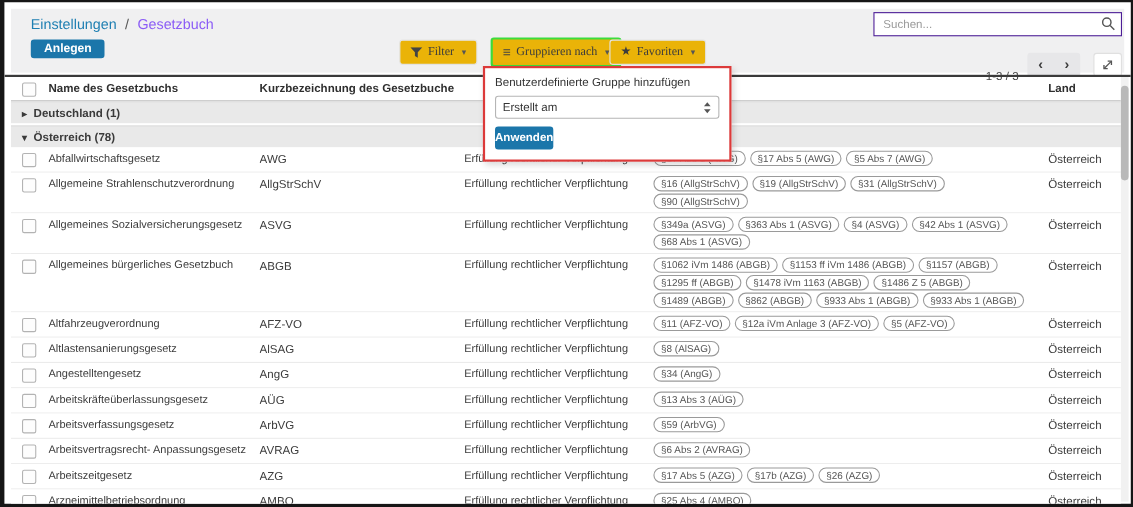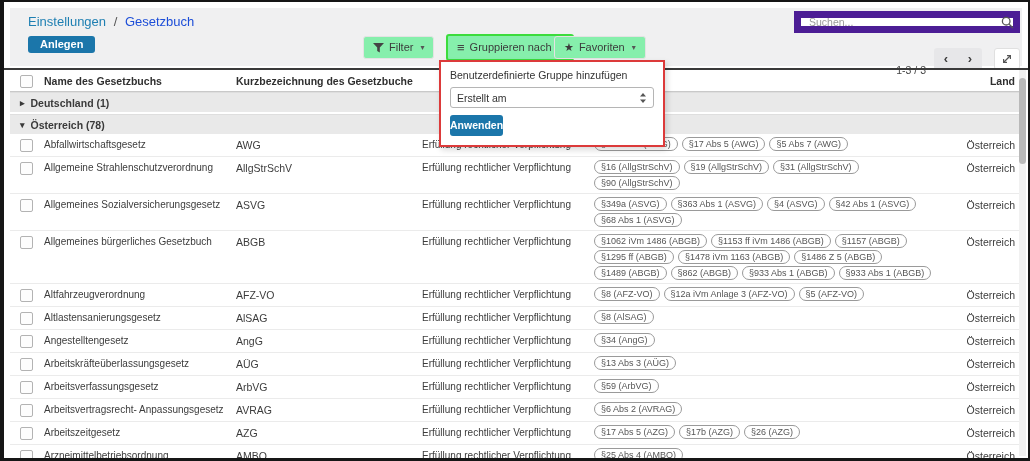--- a/index.html
+++ b/index.html
@@ -6,52 +6,52 @@
   #app{
     position:relative;width:1030px;height:461px;box-sizing:border-box;background:#ffffff;
     border-left:4px solid #161616;border-top:2px solid #161616;border-right:2px solid #161616;border-bottom:3px solid #161616;
     overflow:hidden;
   }
   
   #topbar{position:absolute;left:6px;right:6px;top:6px;height:58px;background:#f0f0f1;}
   #breadcrumb{position:absolute;left:18px;top:6px;font-size:13px;}
   .bc-link{color:#1e7fb2;cursor:pointer;}
   .bc-sep{color:#555;margin:0 4px;}
-  .bc-cur{color:#1d4ed8;}
+  .bc-cur{color:#8b5cf6;}
   .btn{display:inline-flex;align-items:center;gap:5px;border:none;border-radius:3px;cursor:pointer;
        font-family:"Liberation Sans",sans-serif;font-size:11px;line-height:1;}
   .btn-primary{background:#1b76aa;color:#fff;font-weight:bold;padding:6px 12px;}
   #create-btn{position:absolute;left:18px;top:28px;height:17px;}
-  .tool-btn{background:#86efac;color:#3c3c3c;border:1px solid #e3e3e3;padding:0 9px;height:23px;box-sizing:border-box;}
+  .tool-btn{background:#eab308;color:#3c3c3c;border:1px solid #e3e3e3;padding:0 9px;height:23px;box-sizing:border-box;font-family:Liberation Serif, serif;}
   #filter-btn{position:absolute;left:353px;top:28px;}
   #groupby-btn{position:absolute;left:436px;top:26px;height:27px;border:2px solid #3cdc3c;}
   #favorites-btn{position:absolute;left:544px;top:28px;}
   .caret{font-size:8px;color:#555;margin-left:2px;}
   .menu-glyph{font-size:13px;color:#444;font-weight:bold;}
   .star-glyph{font-size:11px;color:#3c3c3c;}
   #search-wrap{position:absolute;right:2px;top:3px;width:226px;height:22px;}
-  #search-input{width:100%;height:100%;box-sizing:border-box;border:7px solid #4c1d95;background:#fff;
+  #search-input{width:100%;height:100%;box-sizing:border-box;border:1px solid #4c1d95;background:#fff;
     font-family:"Liberation Sans",sans-serif;font-size:10.5px;color:#333;padding:0 26px 0 8px;outline:none;}
   #search-input::placeholder{color:#9a9a9a;}
   #search-icon{position:absolute;right:6px;top:4px;}
   #pager{position:absolute;right:2px;top:33px;display:flex;align-items:center;gap:8px;}
   #pager-range{font-size:10.5px;color:#444;margin-top:23px;}
   .pager-group{display:flex;background:#e7e7e9;border-radius:3px;}
   .pager-btn{background:transparent;border:none;width:24px;height:22px;cursor:pointer;color:#3c3c3c;
     font-size:13px;font-weight:bold;line-height:22px;padding:0;}
   #expand-btn{background:#fff;border:1px solid #e0e0e0;border-radius:3px;width:26px;height:22px;cursor:pointer;
     display:flex;align-items:center;justify-content:center;margin-left:4px;}
   
   #divider{position:absolute;left:0;right:0;top:66px;height:2px;background:#3a3a3a;}
   
   #table-area{position:absolute;left:6px;top:68px;width:1009px;bottom:0;overflow:hidden;font-size:10.5px;color:#3c3c3c;}
   .grid-row{display:grid;grid-template-columns:34px 192px 186px 172px 1fr 66px;align-items:start;}
   #thead{height:21px;align-items:center;border-bottom:1px solid #c9c9c9;font-weight:bold;color:#2f2f2f;}
   .th{white-space:nowrap;overflow:hidden;}
-  .th-land,.td-land{text-align:right;padding-right:4px;}
+  .th-land,.td-land{text-align:left;padding-right:4px;}
   .checkbox{width:11px;height:11px;border:1px solid #b3b3b3;border-radius:2px;background:#fdfdfd;margin-left:10px;cursor:pointer;}
   .group-row{height:19px;display:flex;align-items:center;background:#e9e9e9;font-weight:bold;color:#3a3a3a;
     padding-left:10px;cursor:pointer;border-top:1px solid #dedede;}
   .group-row + .group-row{margin-top:2px;}
   .group-marker{font-size:9px;margin-right:6px;color:#3a3a3a;}
   .data-row{border-bottom:1px solid #ebebeb;padding:3px 0;cursor:pointer;background:#fff;}
   .td-check{padding-top:2px;}
   .td-name,.td-code{line-height:16px;white-space:nowrap;overflow:hidden;font-size:10px;}
   .td-code{font-size:10.5px;}
   .td-purpose{line-height:16px;white-space:nowrap;overflow:hidden;font-size:10px;}
@@ -223,21 +223,21 @@
           <div class="td-land">Österreich</div>
         </div>
         <div class="grid-row data-row">
           <div class="td-check">
             <div class="checkbox"></div>
           </div>
           <div class="td-name">Altfahrzeugverordnung</div>
           <div class="td-code">AFZ-VO</div>
           <div class="td-purpose">Erfüllung rechtlicher Verpflichtung</div>
           <div class="badges">
-            <span class="badge">§8 (AFZ-VO)</span>
+            <span class="badge">§11 (AFZ-VO)</span>
             <span class="badge">§12a iVm Anlage 3 (AFZ-VO)</span>
             <span class="badge">§5 (AFZ-VO)</span>
           </div>
           <div class="td-land">Österreich</div>
         </div>
         <div class="grid-row data-row">
           <div class="td-check">
             <div class="checkbox"></div>
           </div>
           <div class="td-name">Altlastensanierungsgesetz</div>

